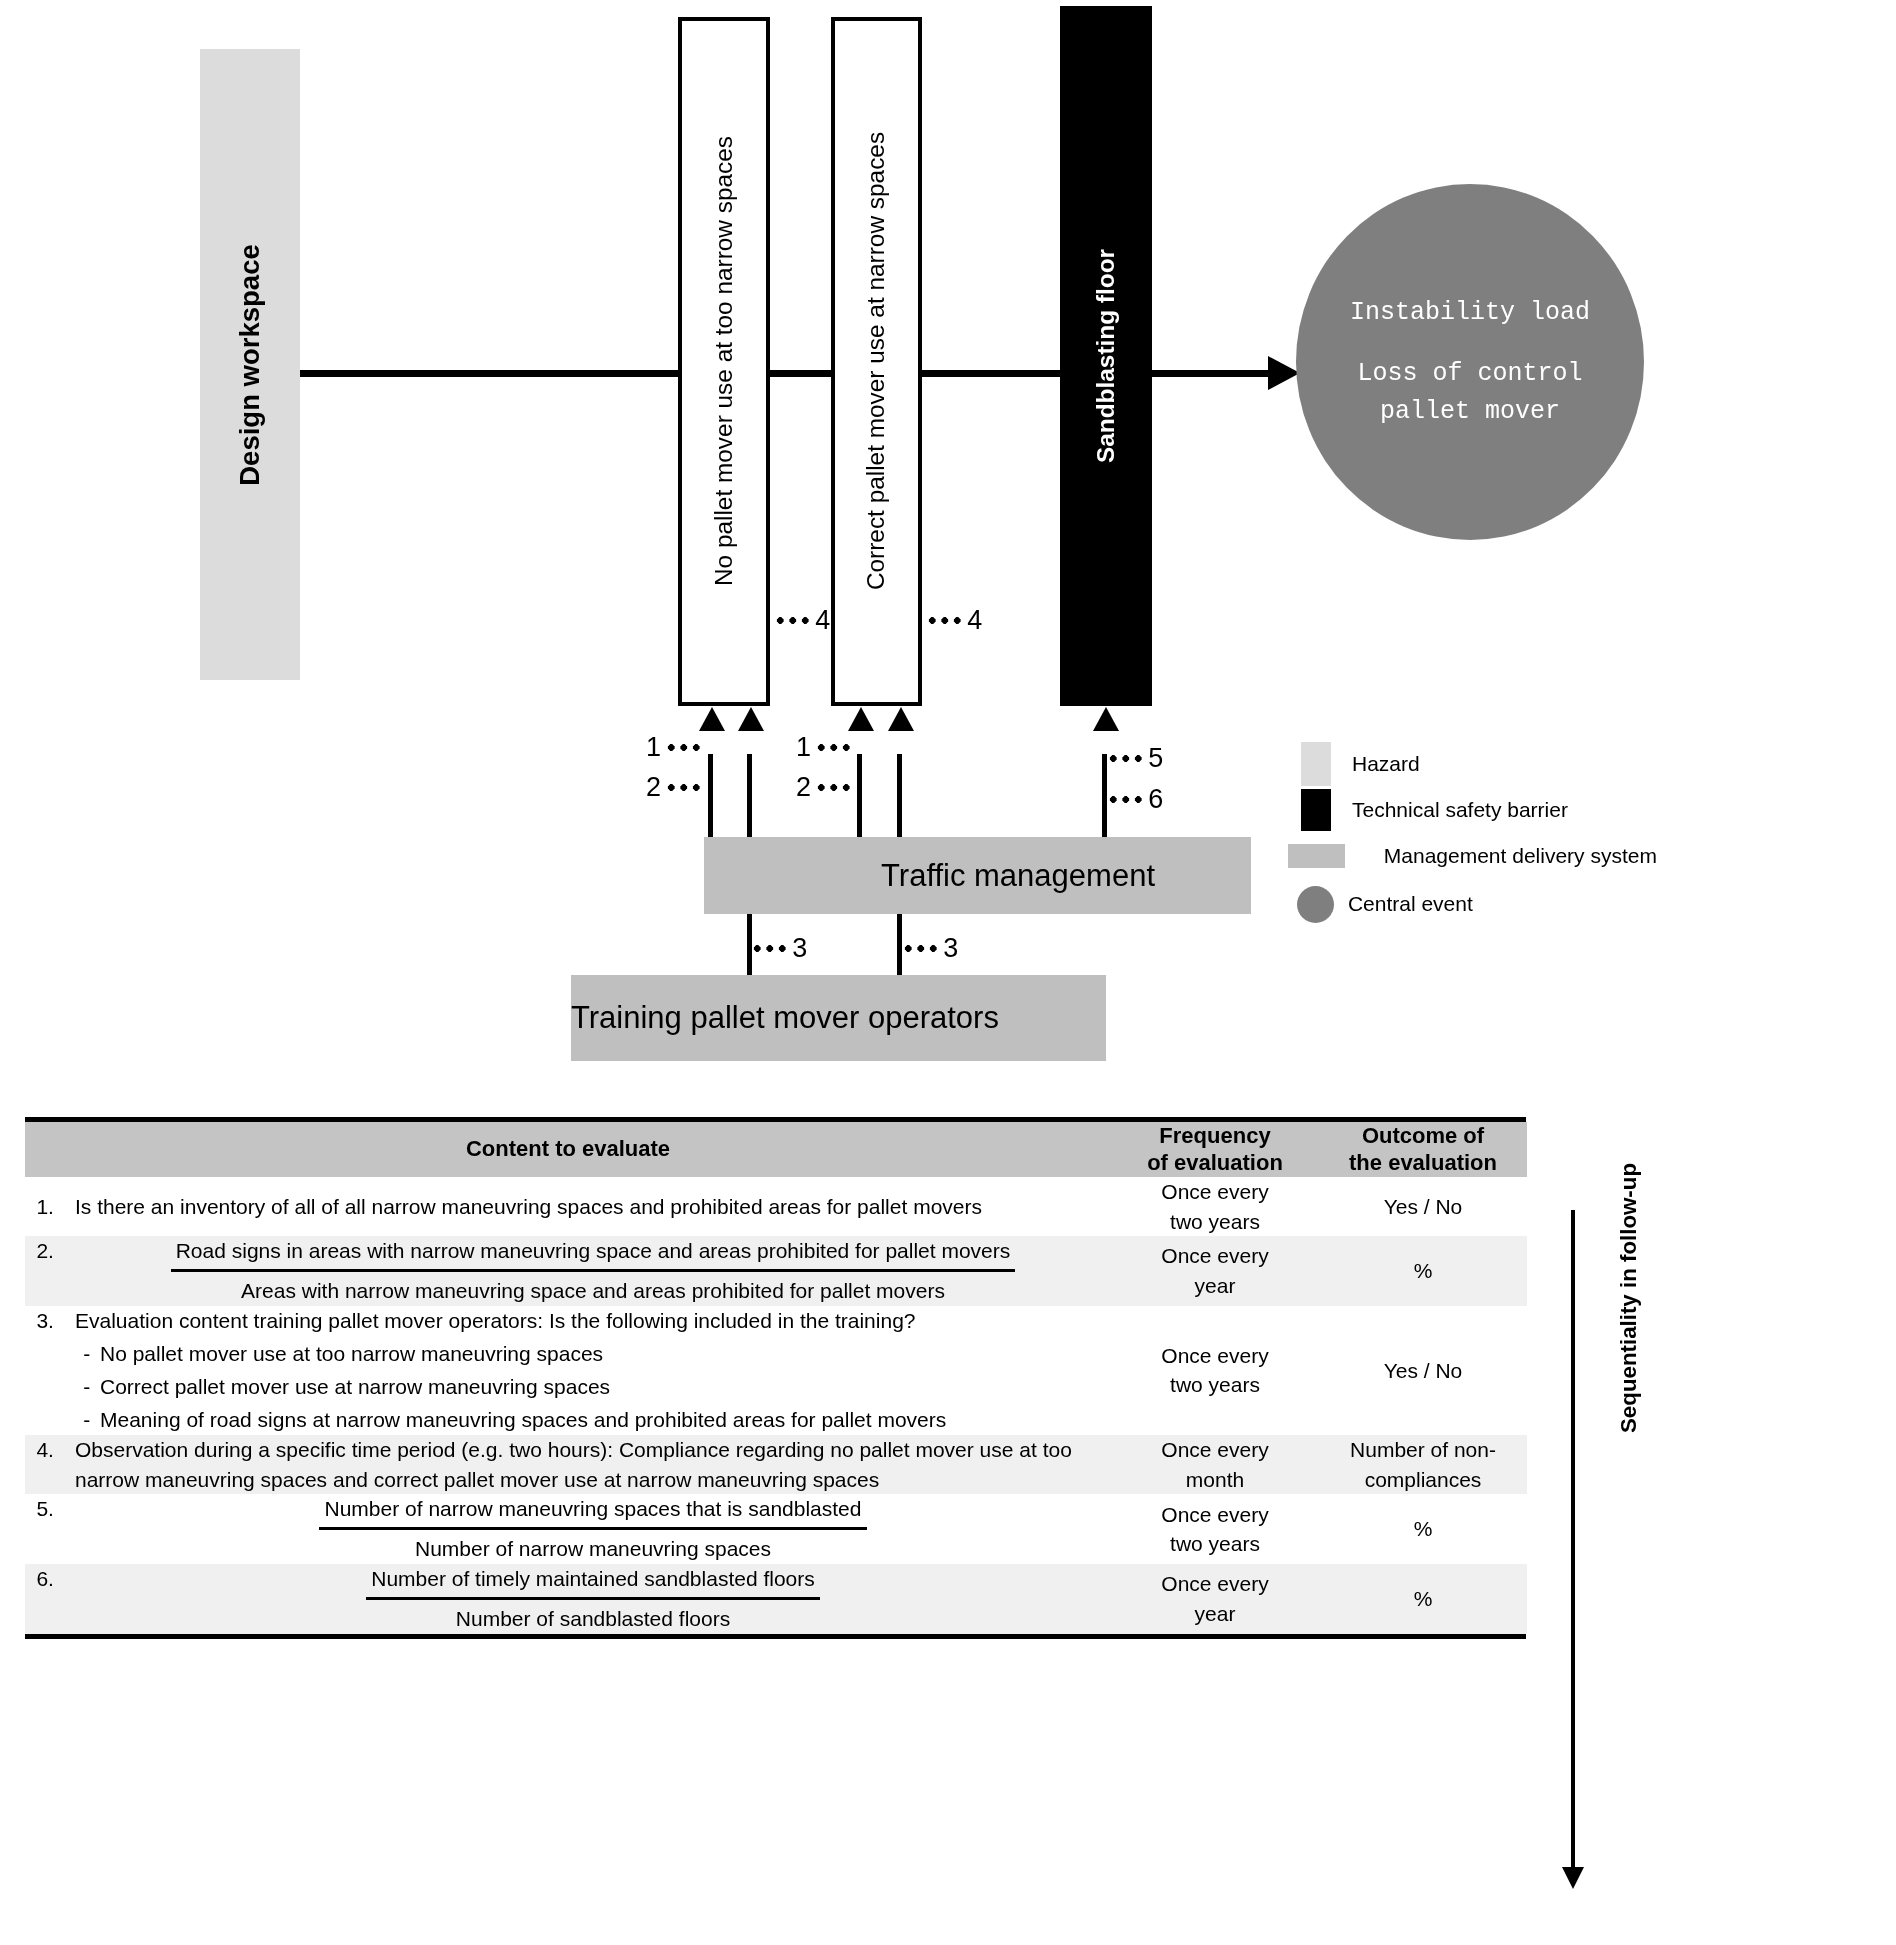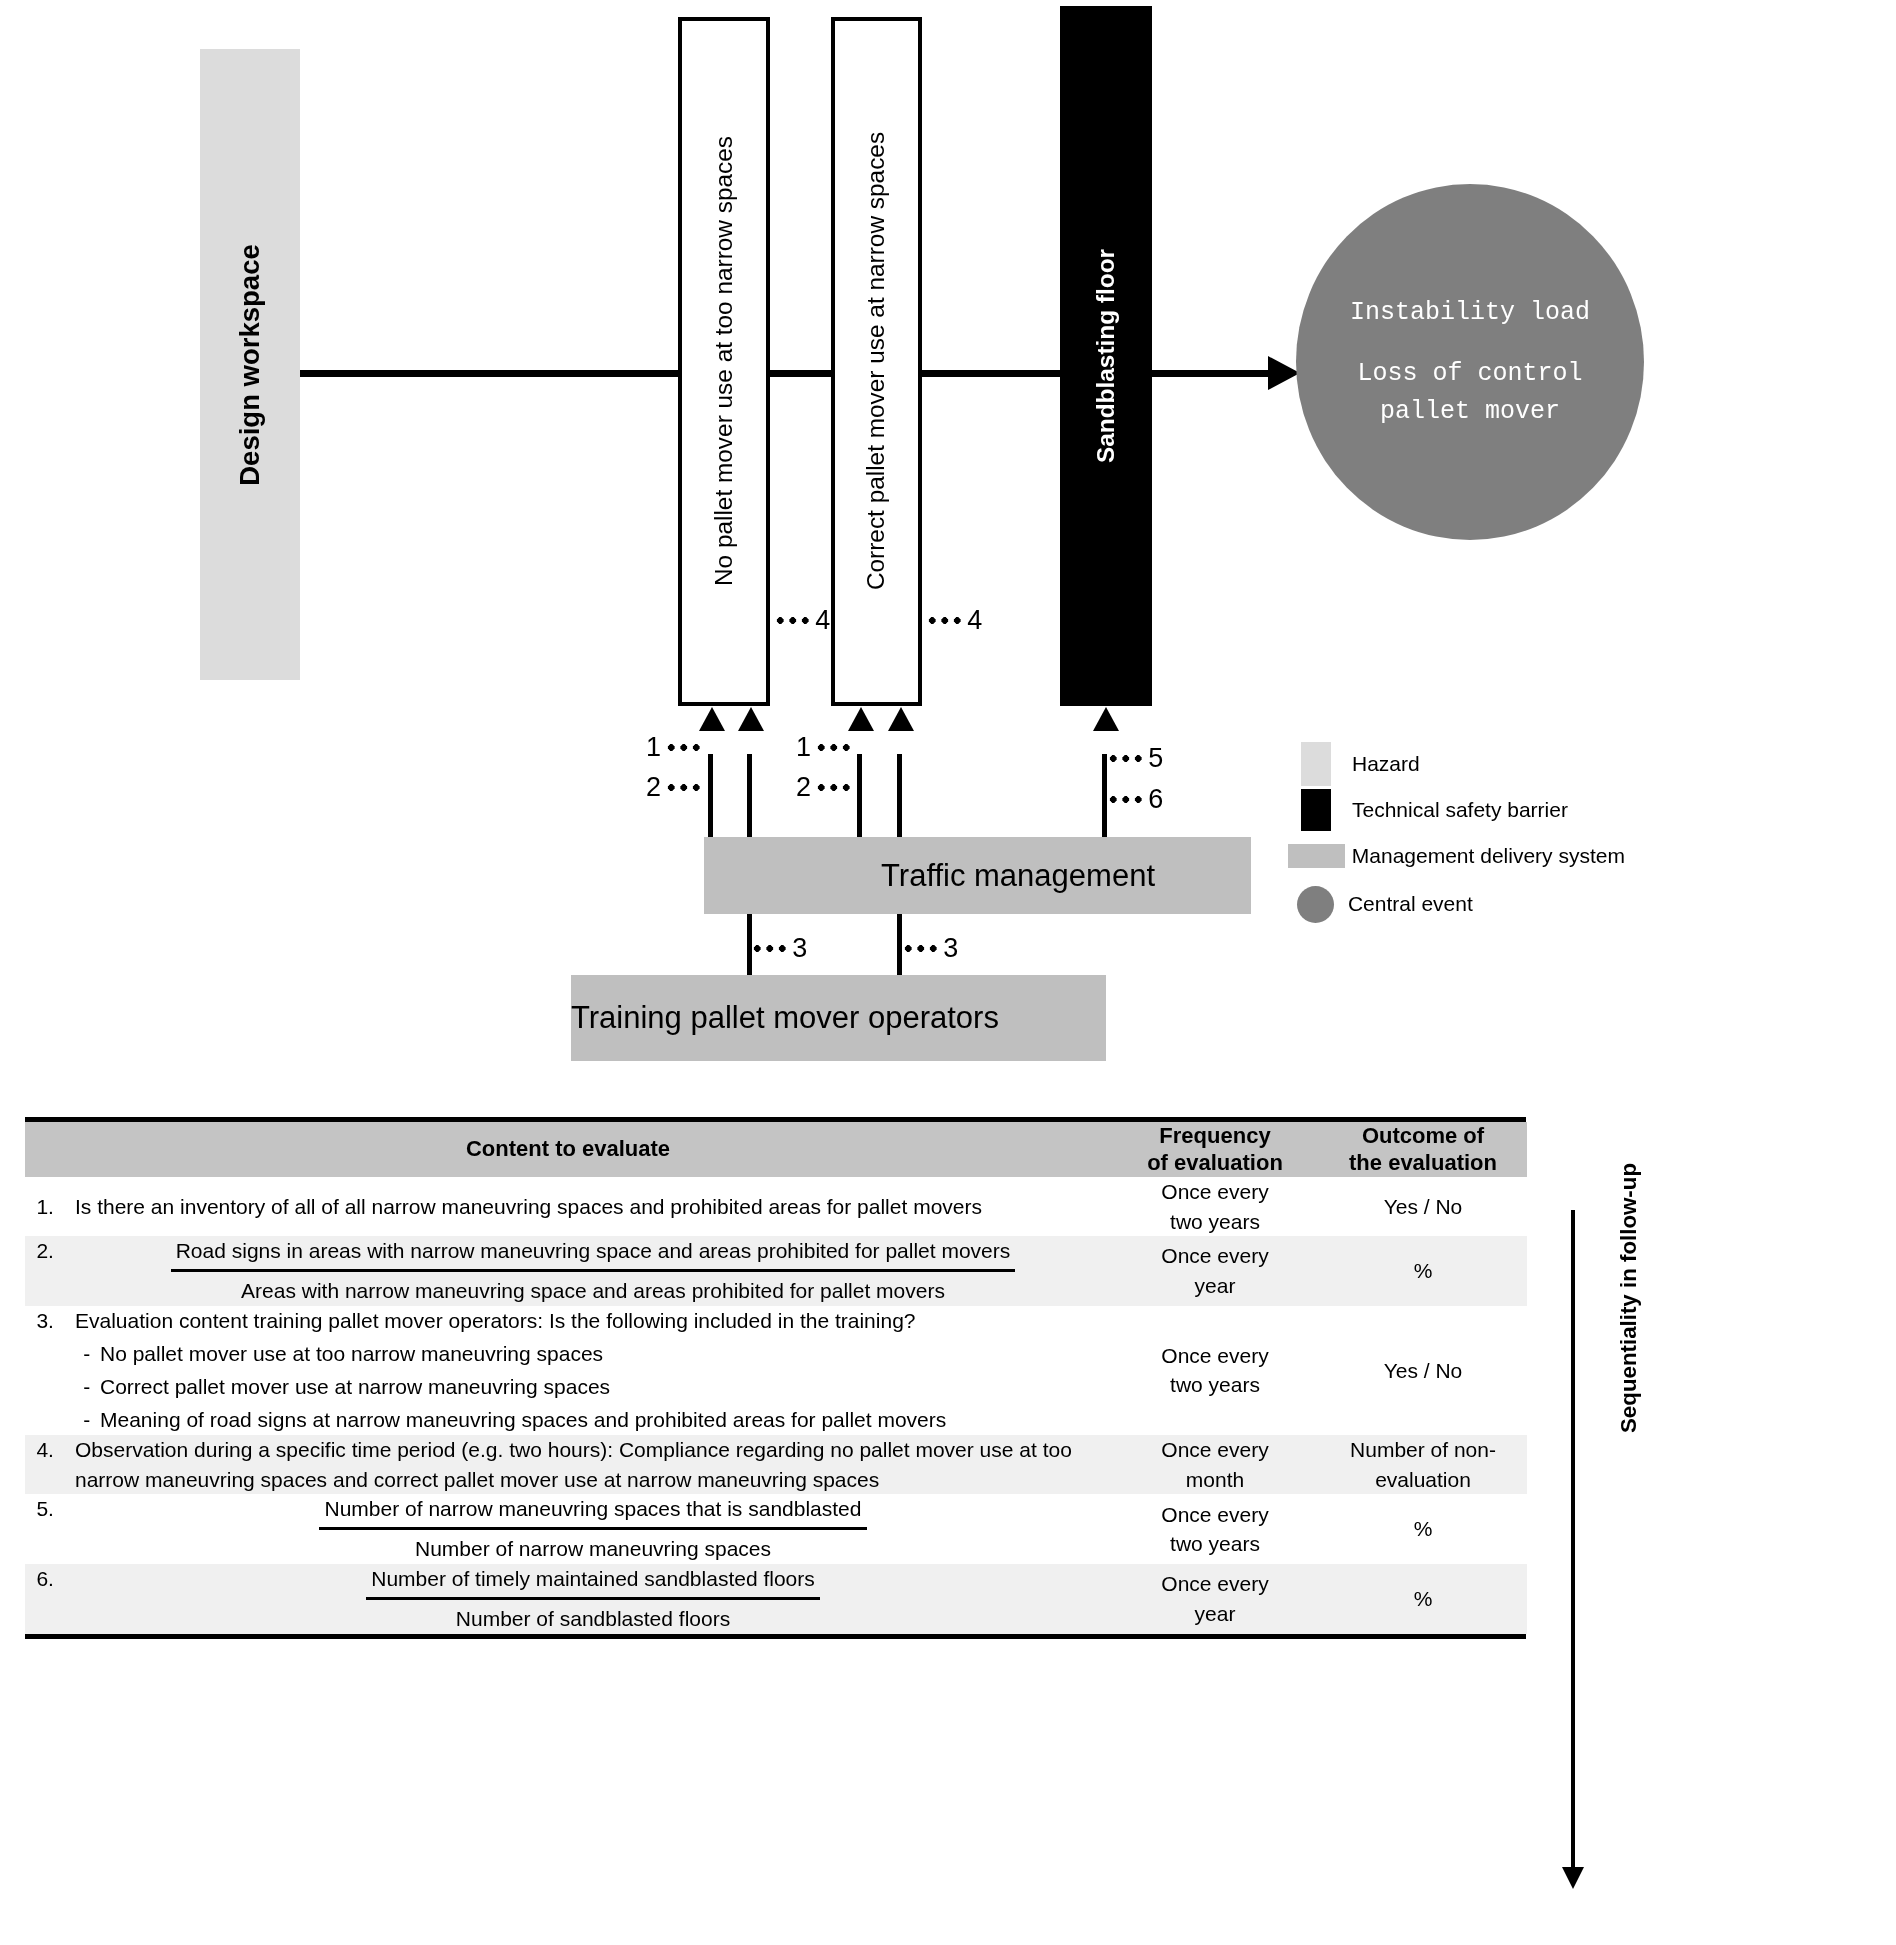--- a/index.html
+++ b/index.html
@@ -264,21 +264,21 @@
 
   <div class="legend">
     <div class="legend-row" style="height:47px;">
       <div class="legend-swatch sw-hazard"></div>
       <div class="legend-label">Hazard</div>
     </div>
     <div class="legend-row" style="height:45px;">
       <div class="legend-swatch sw-tech"></div>
       <div class="legend-label">Technical safety barrier</div>
     </div>
-    <div class="legend-row" style="height:48px;">
+    <div class="legend-row" style="height:48px;gap:32px;">
       <div class="sw-mds"></div>
       <div class="legend-label">Management delivery system</div>
     </div>
     <div class="legend-row" style="height:48px;">
       <div class="sw-circle"></div>
       <div class="legend-label">Central event</div>
     </div>
   </div>
 </div>
 
@@ -363,21 +363,21 @@
             <div class="numcol">4.</div>
             <div class="txtcol">Observation during a specific time period (e.g. two hours): Compliance regarding no pallet mover use at too narrow maneuvring spaces and correct pallet mover use at narrow maneuvring spaces</div>
           </div>
         </td>
         <td class="cellfreq">
           <div>Once every</div>
           <div>month</div>
         </td>
         <td class="cellout">
           <div>Number of non-</div>
-          <div>evaluation</div>
+          <div>compliances</div>
         </td>
       </tr>
 
       <tr class="body-row">
         <td class="cellcontent">
           <div class="content-flex">
             <div class="numcol">5.</div>
             <div class="txtcol fraction">
               <span class="numerator">Number of narrow maneuvring spaces that is sandblasted</span>
               <span class="denominator">Number of narrow maneuvring spaces</span>

